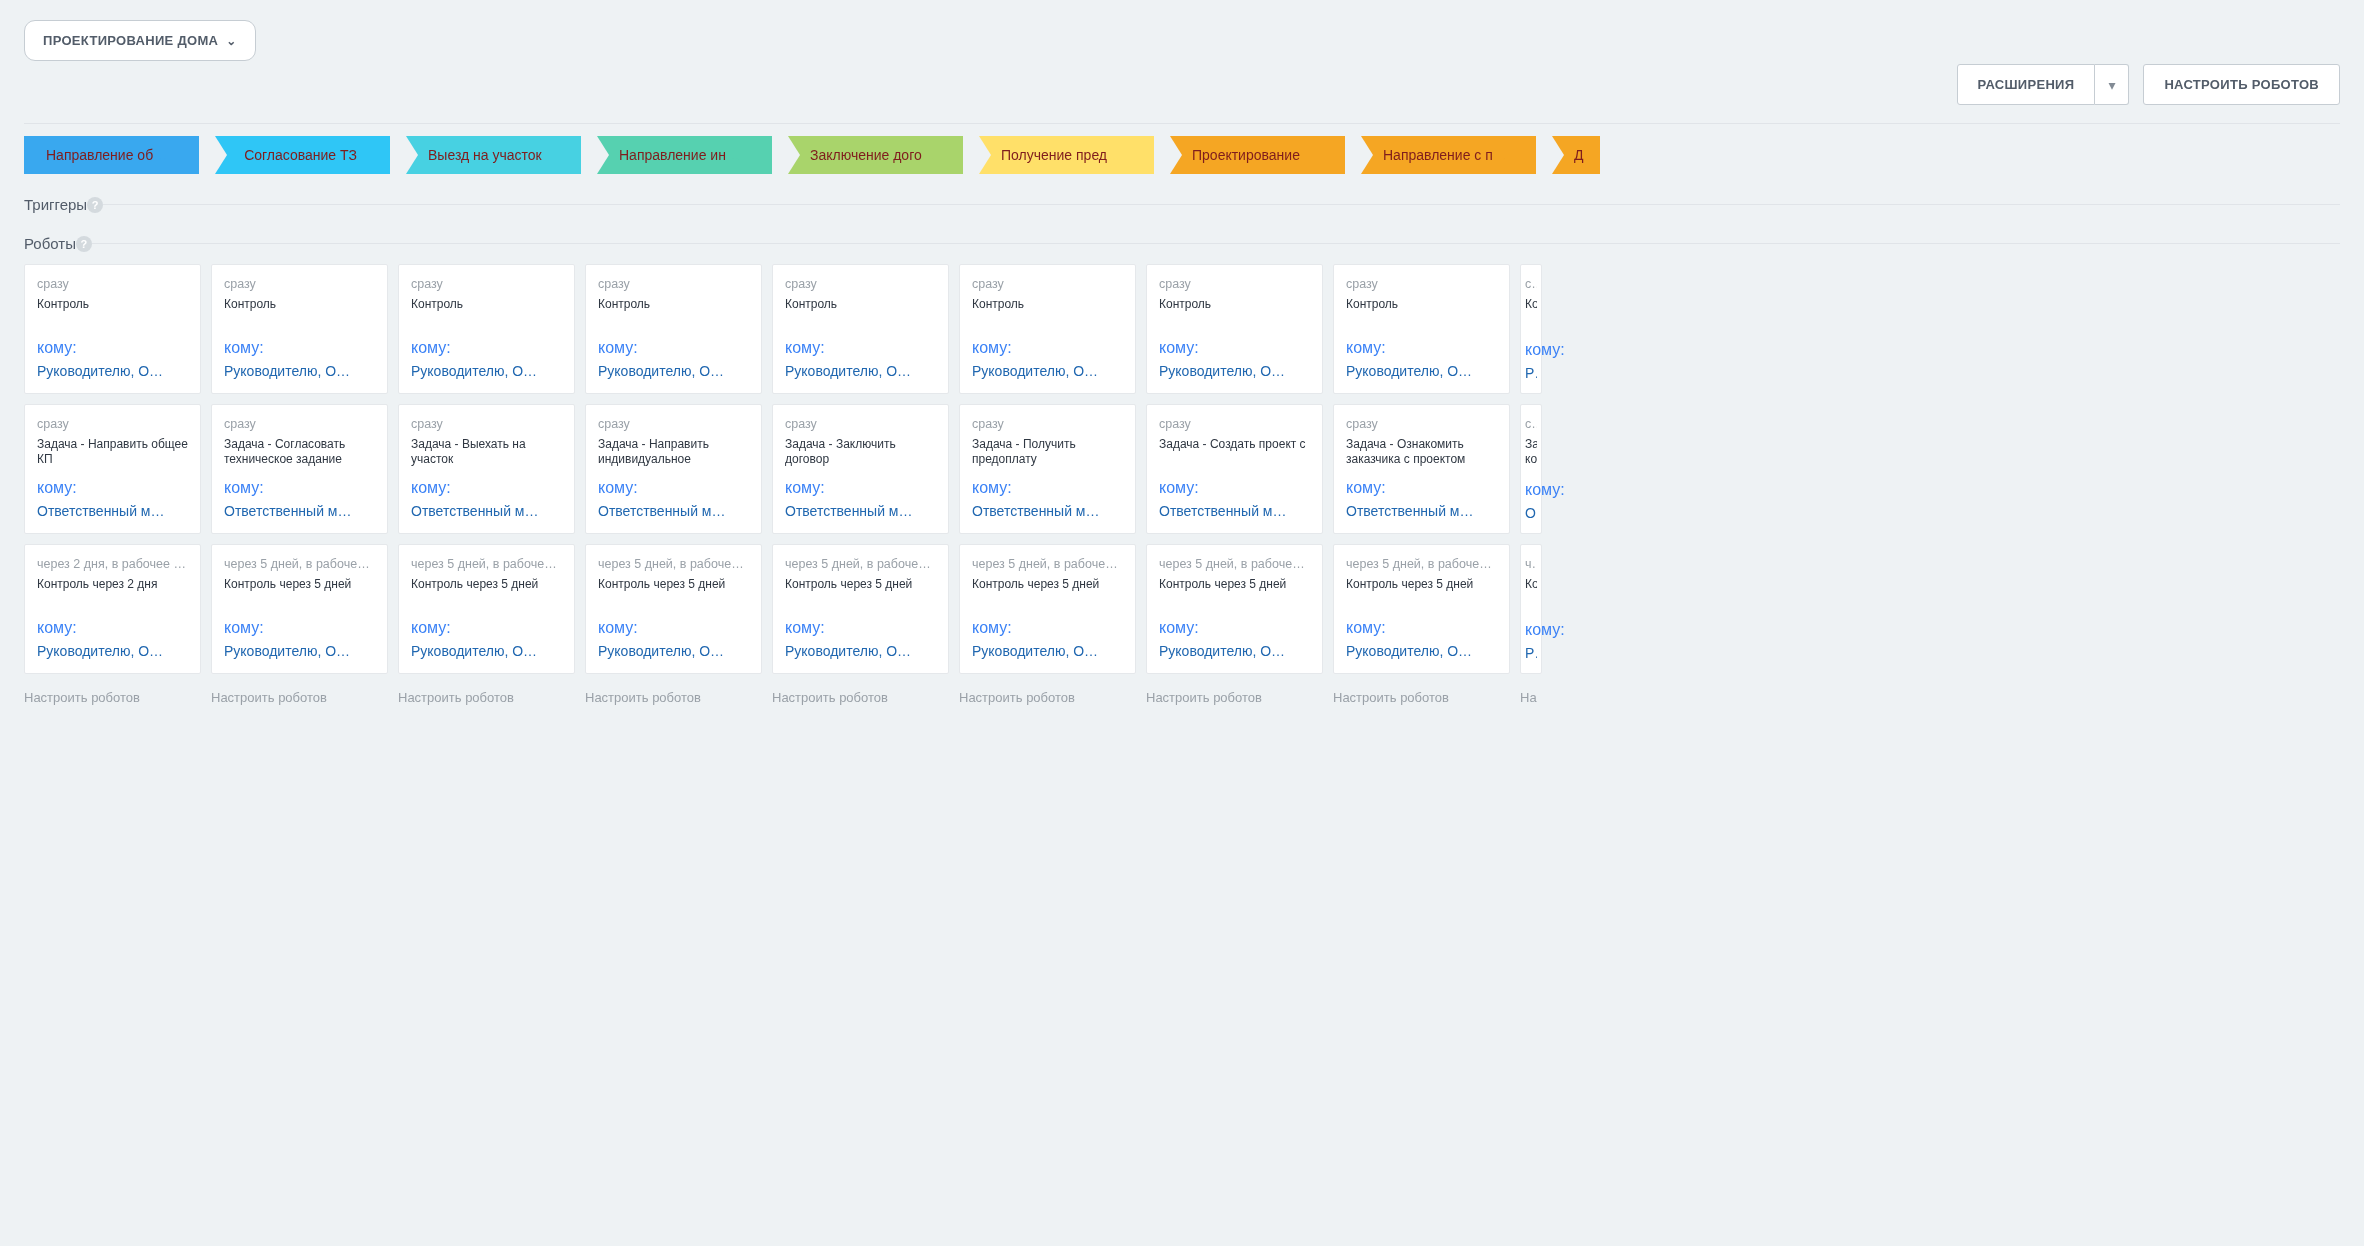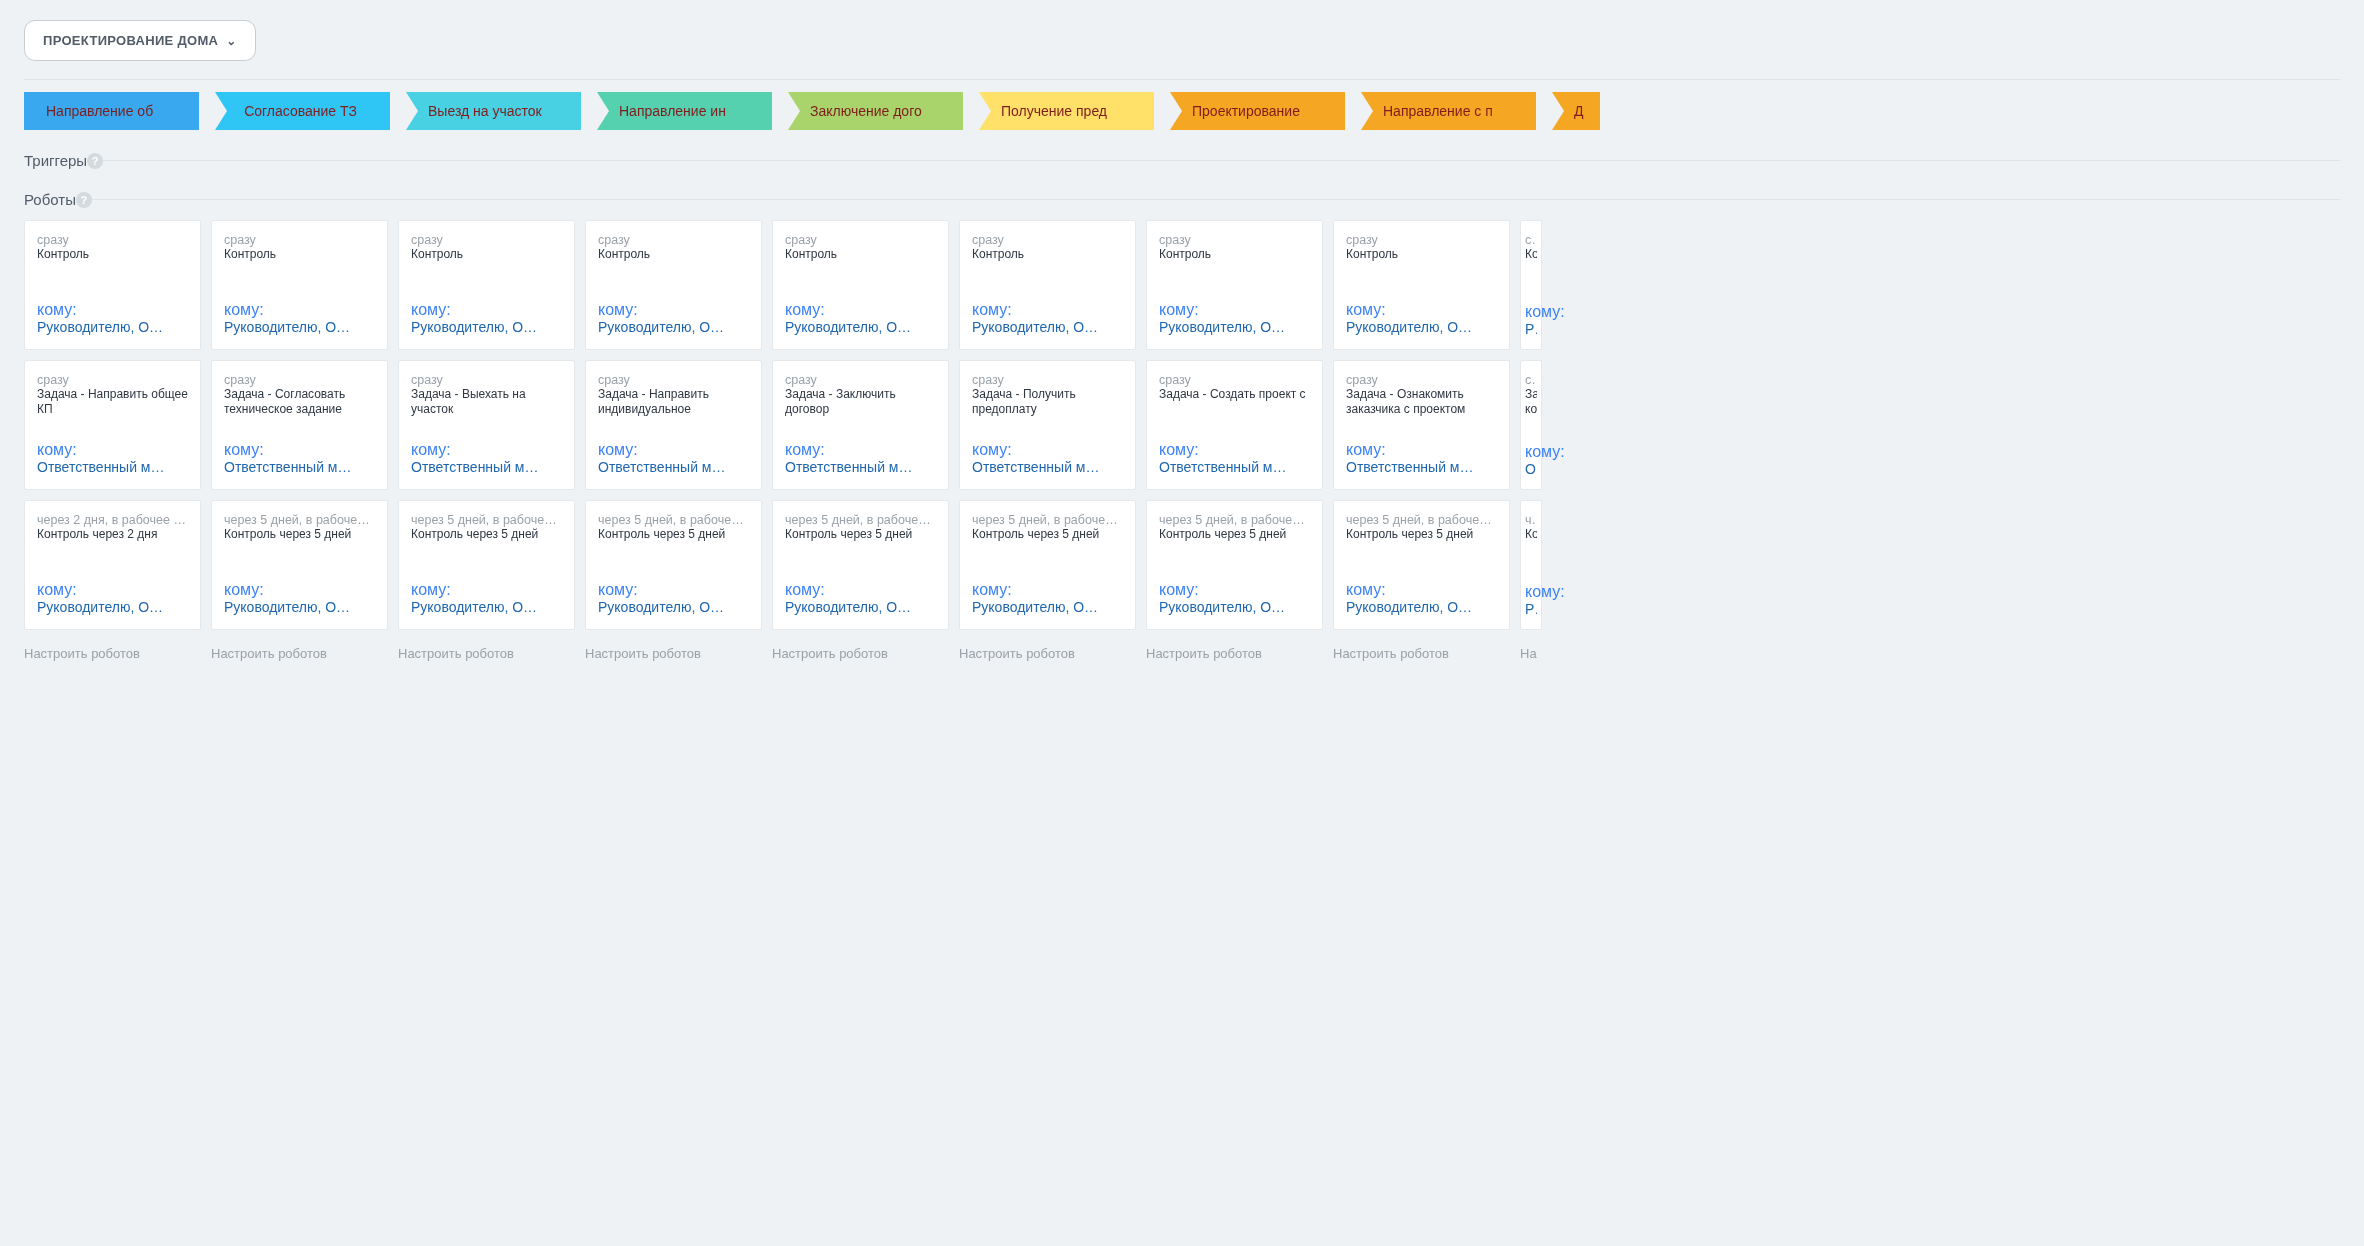--- a/index.html
+++ b/index.html
@@ -63,39 +63,48 @@
 .grid {
   margin-top: 12px;
   display: grid;
   grid-template-columns: repeat(9, 177px);
   gap: 10px;
   overflow: hidden;
 }
 .card {
   background: #fff; border: 1px solid #e5e8eb; border-radius: 2px;
   padding: 12px 12px 14px; min-height: 130px;
-  display: flex; flex-direction: column; gap: 0;
+  display: flex; flex-direction: column; gap: 6px;
   cursor: pointer;
 }
 .card .when { color: #9aa1a8; font-size: 12.5px; white-space: nowrap; overflow: hidden; text-overflow: ellipsis; }
 .card .title { color: #2f3742; font-size: 12px; line-height: 1.25; max-height: 38px; overflow: hidden; }
 .card .spacer { flex: 1; }
 .card .to-label { color: #3b82f6; font-size: 16px; }
 .card .to-value { color: #2067b0; font-size: 14px; white-space: nowrap; overflow: hidden; text-overflow: ellipsis; }
 .footer-row { margin-top: 16px; display: grid; grid-template-columns: repeat(9, 177px); gap: 10px; overflow: hidden; }
 .footer-link { color: #9aa1a8; font-size: 13px; cursor: pointer; white-space: nowrap; overflow: hidden; text-overflow: ellipsis; }
 </style>
 </head>
 <body>
 
 <div class="topbar">
   <div class="project-dd">
     <span>ПРОЕКТИРОВАНИЕ ДОМА</span>
     <span class="chev">⌄</span>
   </div>
+  <div class="right-buttons">
+    <div class="btn-split">
+      <button class="btn">РАСШИРЕНИЯ</button>
+      <span class="caret">
+        <span>▾</span>
+      </span>
+    </div>
+    <button class="btn">НАСТРОИТЬ РОБОТОВ</button>
+  </div>
 </div>
 
 <div class="hr"></div>
 
 <div class="stages" id="stages">
     <div class="stage" style="background: rgb(57, 168, 239); color: rgb(57, 168, 239);"><span>Направление общег…</span></div>
     <div class="stage" style="background: rgb(47, 198, 246); color: rgb(47, 198, 246); text-align: center;"><span>Согласование ТЗ</span></div>
     <div class="stage" style="background: rgb(71, 209, 226); color: rgb(71, 209, 226);"><span>Выезд на участок</span></div>
     <div class="stage" style="background: rgb(86, 209, 176); color: rgb(86, 209, 176);"><span>Направление индив…</span></div>
     <div class="stage" style="background: rgb(169, 212, 107); color: rgb(169, 212, 107);"><span>Заключение договора</span></div>

